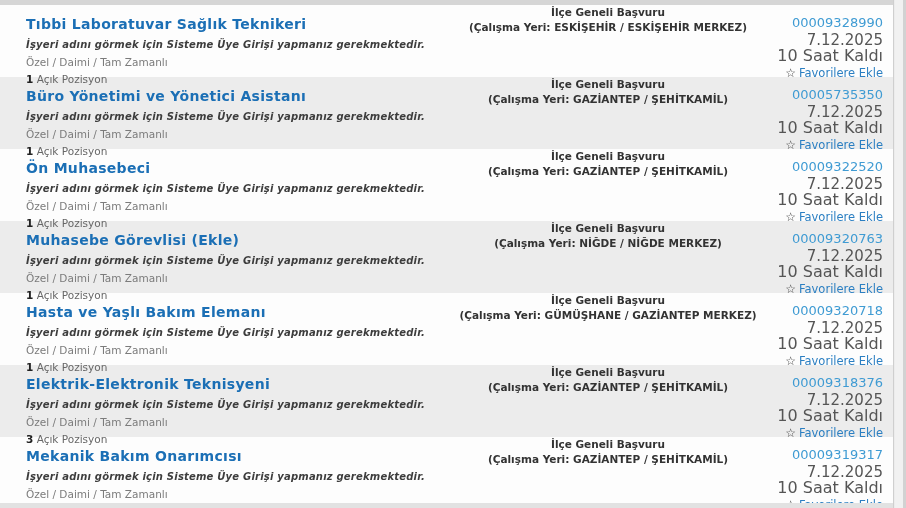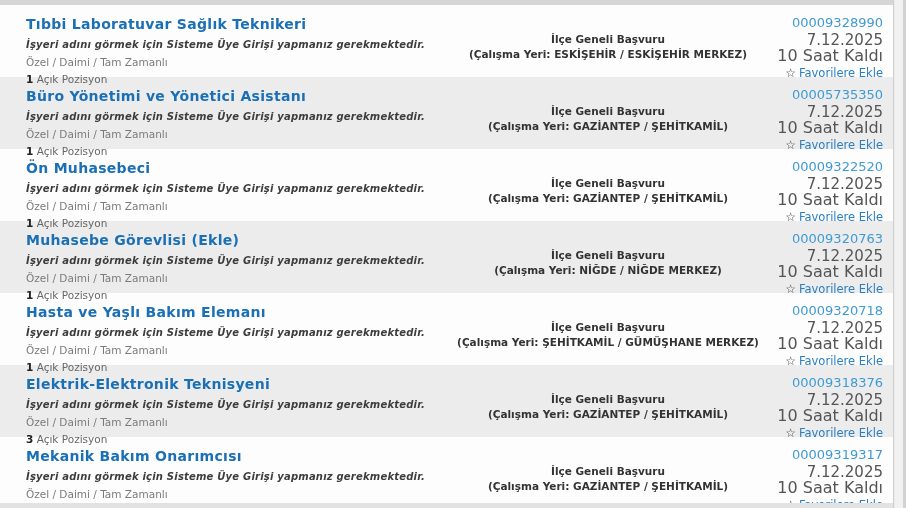--- a/index.html
+++ b/index.html
@@ -15,21 +15,21 @@
   .right-rail {
     position:fixed; top:0; right:0; width:11px; height:508px;
     background:#f1f1f1; border-right:3px solid #d2d2d2;
   }
   .top-strip { height:5px; background:#d6d6d6; }
   .bottom-peek { height:6px; background:#e2e2e2; }
   .row { display:flex; height:72px; background:#fdfdfd; }
   .row:nth-child(even) { background:#ececec; }
   .row:last-child { height:66px; overflow:hidden; }
   .col-left { flex:1; padding:9px 0 0 26px; min-width:0; }
-  .col-center { width:330px; text-align:center; padding-top:27px; }
+  .col-center { width:330px; text-align:center; }
   .col-right { width:120px; text-align:right; padding:7px 10px 8px 0; white-space:nowrap; }
   .job-title {
     display:inline-block; font-size:14px; font-weight:bold; letter-spacing:.3px;
     color:var(--title-blue,#1b6fb5); text-decoration:none; cursor:pointer; line-height:17px;
   }
   .notice {
     font-size:10px; font-weight:bold; font-style:italic;
     color:#3d3d3d; margin-top:5px; line-height:14px; letter-spacing:.2px;
   }
   .meta { font-size:10.5px; color:#7b7b7b; margin-top:4px; line-height:13px; }
@@ -133,21 +133,21 @@
 
   <div class="row">
     <div class="col-left">
       <a class="job-title">Hasta ve Yaşlı Bakım Elemanı</a>
       <div class="notice">İşyeri adını görmek için Sisteme Üye Girişi yapmanız gerekmektedir.</div>
       <div class="meta">Özel / Daimi / Tam Zamanlı</div>
       <div class="positions"><b>1</b> <span>Açık Pozisyon</span></div>
     </div>
     <div class="col-center">
       <div class="scope">İlçe Geneli Başvuru</div>
-      <div class="location">(Çalışma Yeri: ŞEHİTKAMİL / GÜMÜŞHANE MERKEZ)</div>
+      <div class="location">(Çalışma Yeri: GÜMÜŞHANE / GAZİANTEP MERKEZ)</div>
     </div>
     <div class="col-right">
       <a class="job-id">00009320718</a>
       <div class="date">7.12.2025</div>
       <div class="time-left">10 Saat Kaldı</div>
       <a class="fav-link"><span class="star">☆</span><span>Favorilere Ekle</span></a>
     </div>
   </div>
 
   <div class="row">

